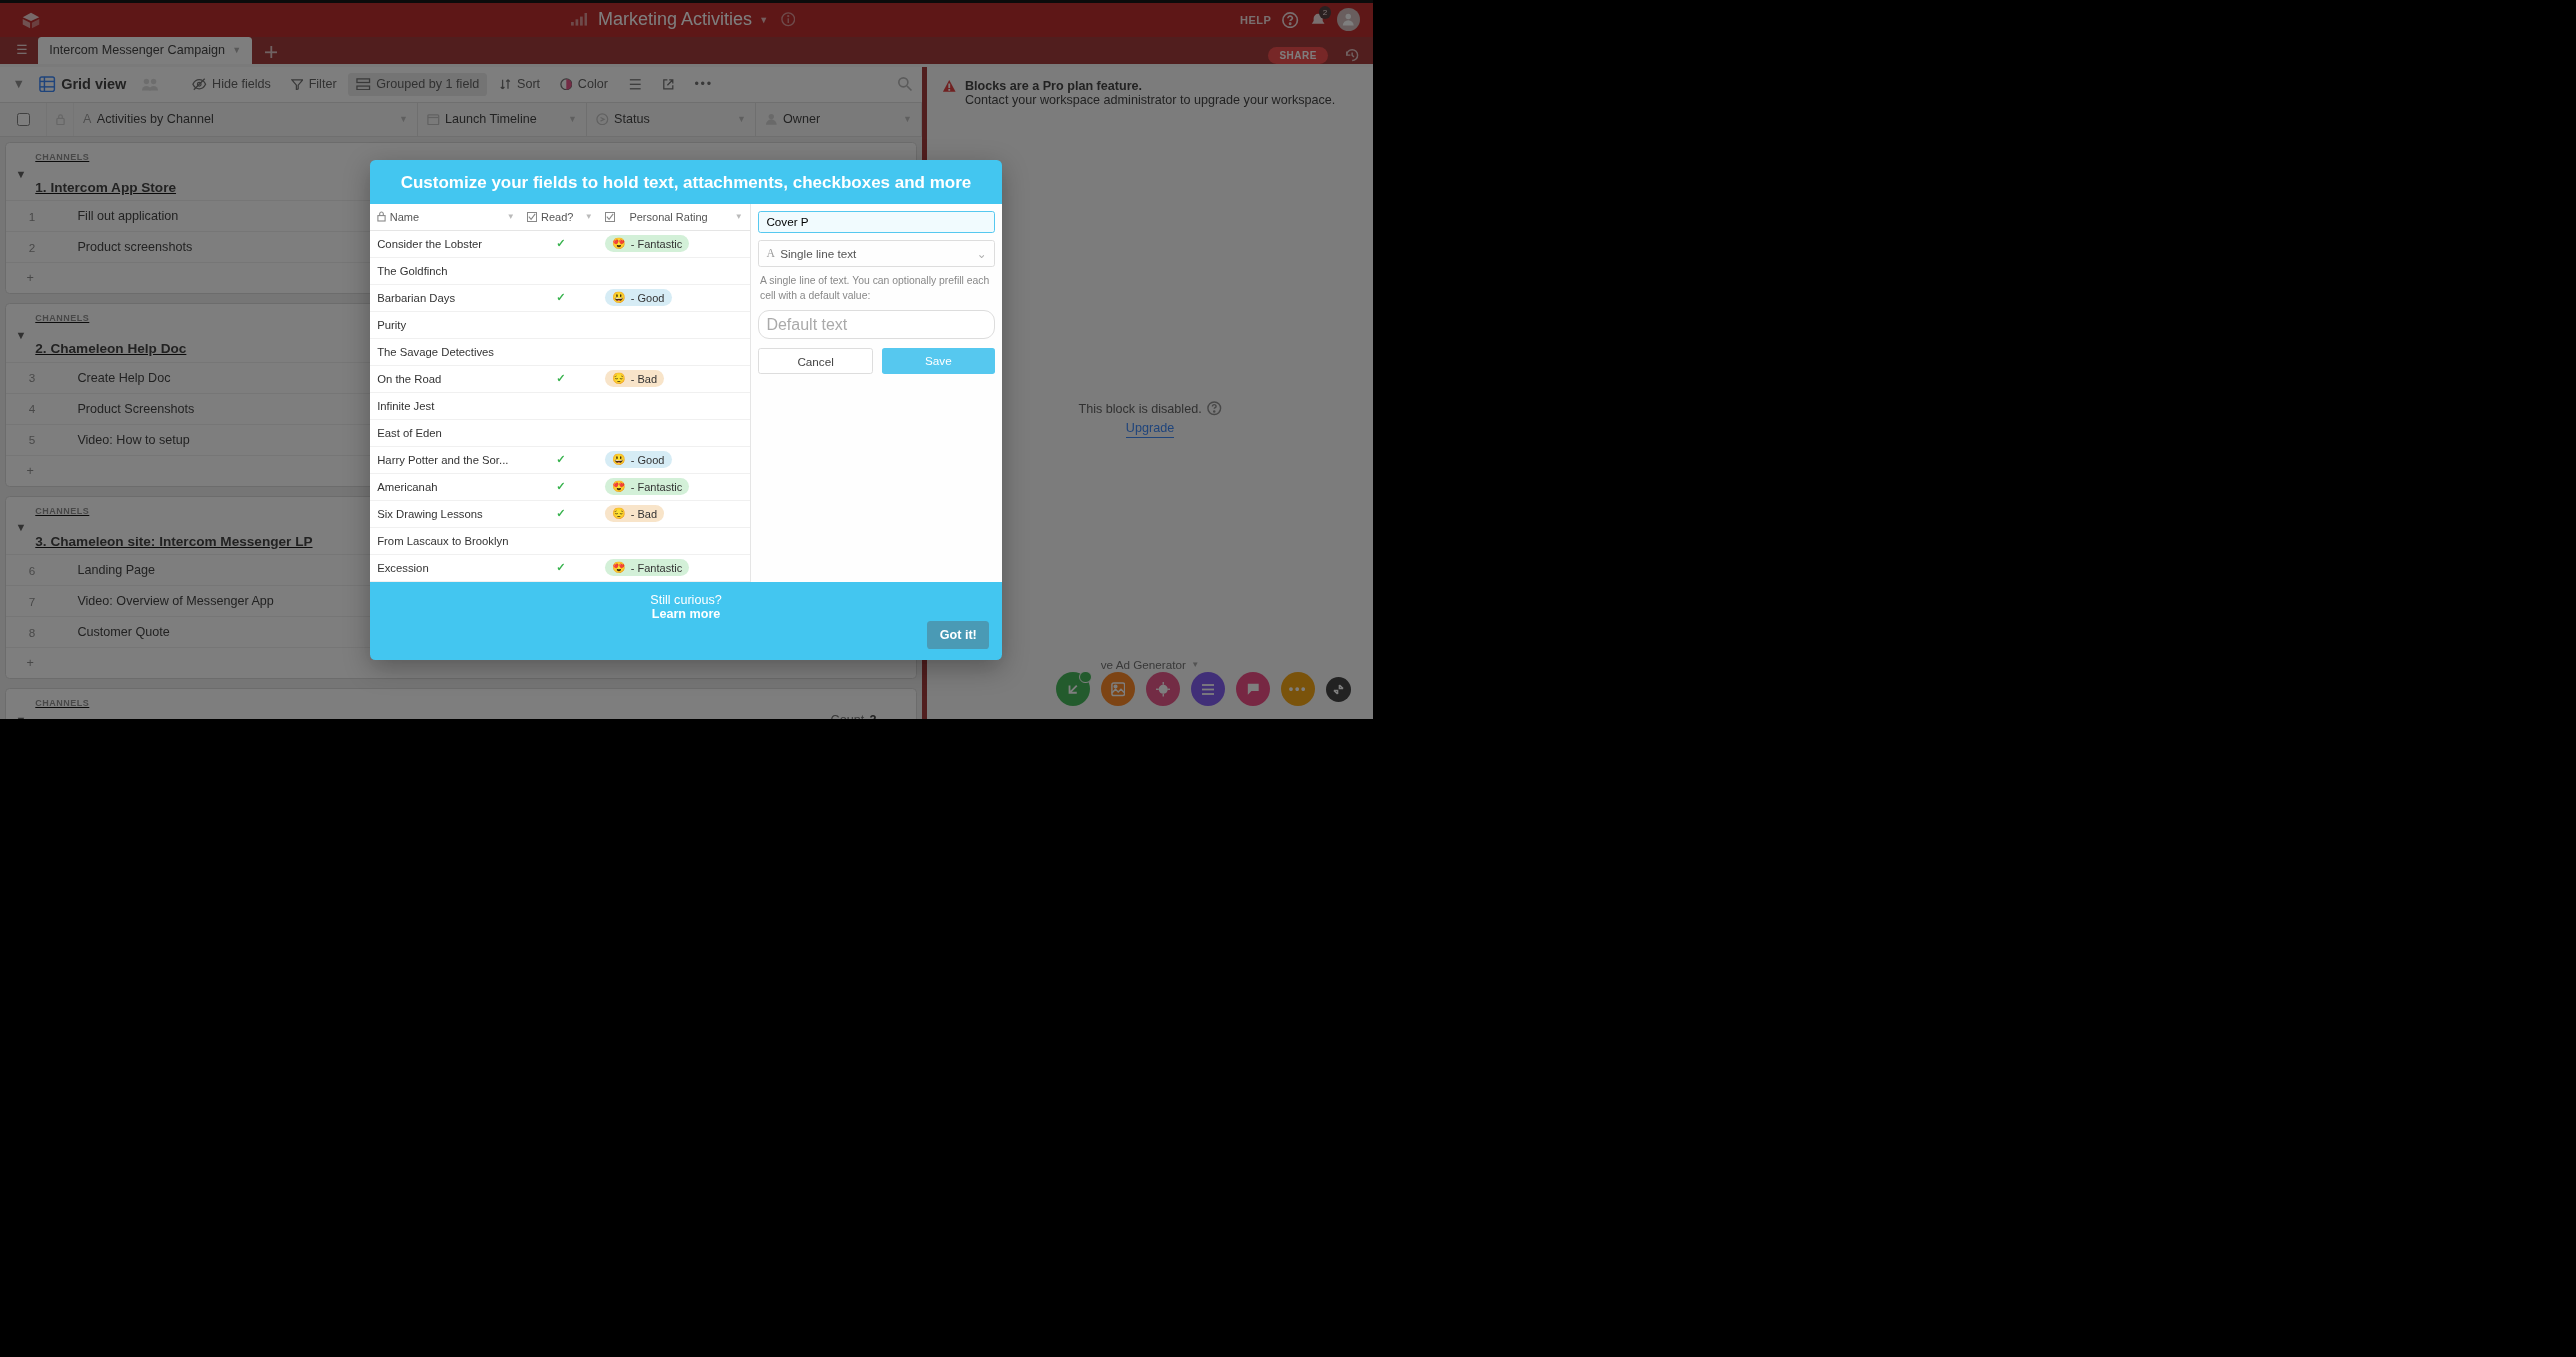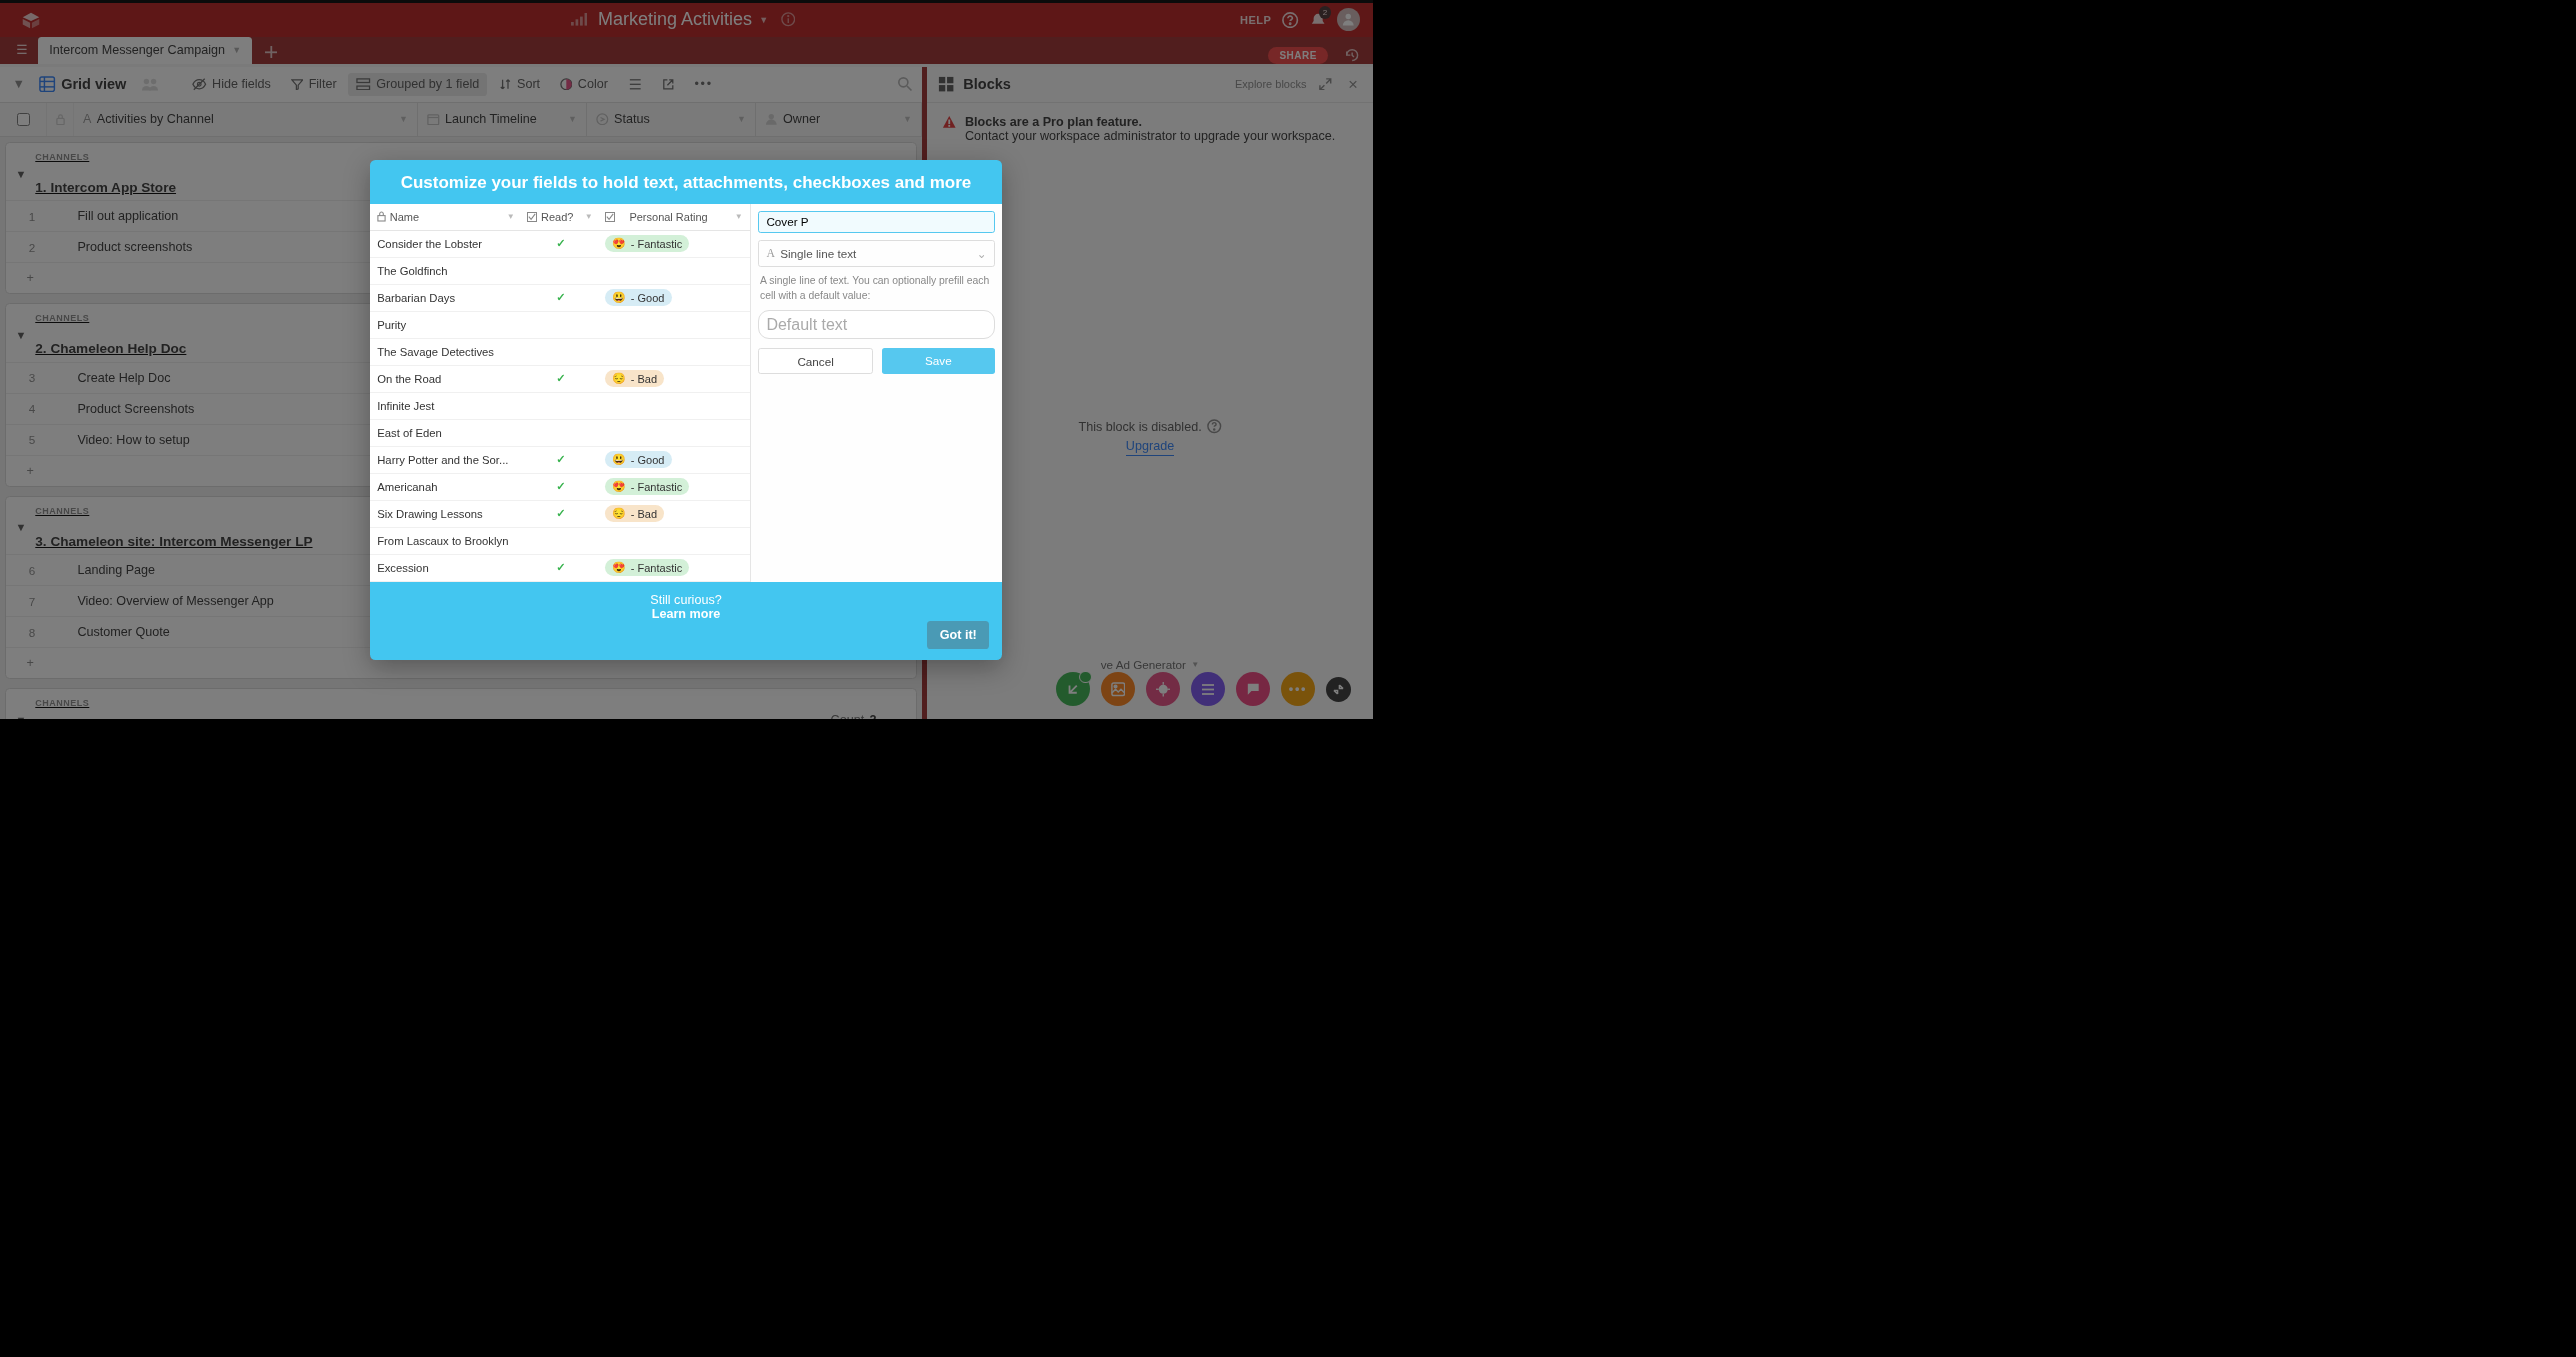--- a/index.html
+++ b/index.html
@@ -380,36 +380,20 @@
     <div class="group-count">
                 <span>Count</span>
                 <span style="font-weight:600;color:#333">2</span>
               </div>
             </div>
           </div>
         </div>
     </div>
 
     <div class="blocks-panel">
-      <div class="blocks-header">
-        <svg width="16.3" height="16.3" viewBox="0 0 18 18" fill="#555">
-            <rect x="1" y="1" width="7" height="7"></rect>
-            <rect x="10" y="1" width="7" height="7"></rect>
-            <rect x="1" y="10" width="7" height="7"></rect>
-            <rect x="10" y="10" width="7" height="7"></rect>
-          </svg>
-        <span class="blocks-title">Blocks</span>
-        <span class="blocks-explore">Explore blocks</span>
-        <span class="blocks-expand">
-            <svg width="12.6" height="12.6" viewBox="0 0 14 14" fill="none" stroke="#888" stroke-width="1.6">
-              <path d="M8 1h5v5M6 13H1V8M13 1L8 6M1 13l5-5"></path>
-            </svg>
-          </span>
-        <span class="blocks-close">✕</span>
-      </div>
       <div class="blocks-warning">
         <span class="warn-icon">
             <svg width="14.5" height="14.5" viewBox="0 0 16 16" fill="#e03131">
               <path d="M8 1l7 13H1z"></path>
               <rect x="7" y="5" width="2" height="5" fill="#fff"></rect>
               <rect x="7" y="11" width="2" height="2" fill="#fff"></rect>
             </svg>
           </span>
         <div>
           <div style="font-weight:600">Blocks are a Pro plan feature.</div>

